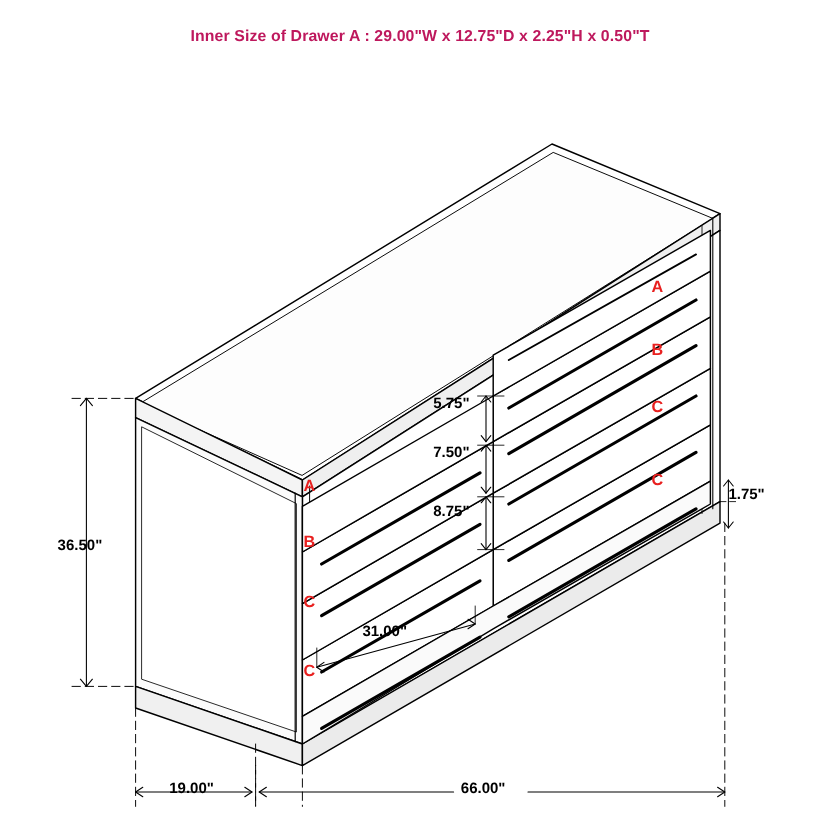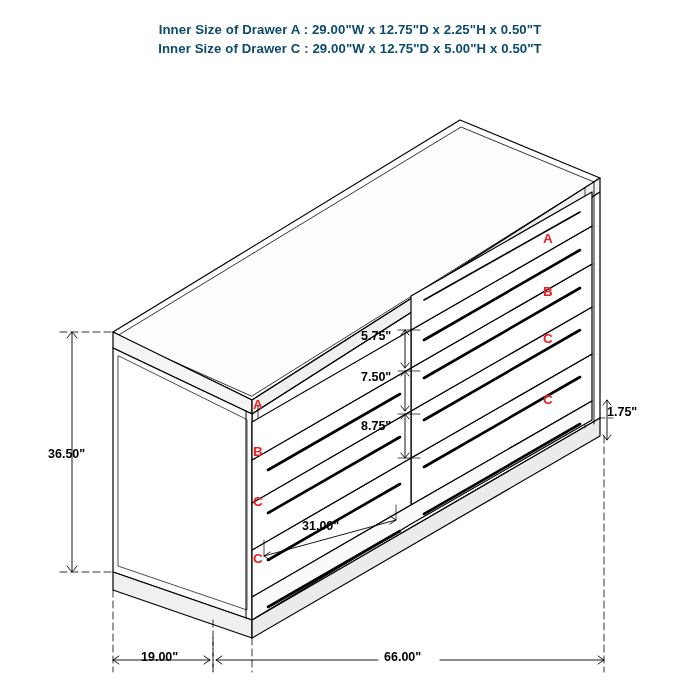--- a/index.html
+++ b/index.html
@@ -22,21 +22,21 @@
   .spec-block {
     position: absolute;
     top: 20px;
     left: 0;
     width: 700px;
     text-align: center;
   }
   .spec-line {
     font-size: 13.2px;
     font-weight: bold;
-    color: #0c4a6e;
+    color: #be185d;
     line-height: 19px;
     letter-spacing: 0.1px;
     white-space: nowrap;
   }
   svg.drawing {
     position: absolute;
     top: 0;
     left: 0;
     width: 700px;
     height: 700px;
@@ -56,21 +56,20 @@
     white-space: nowrap;
   }
 </style>
 </head>
 <body>
 
 <div id="sheet">
 
   <div class="spec-block">
     <div class="spec-line">Inner Size of Drawer A : 29.00"W x 12.75"D x 2.25"H x 0.50"T</div>
-    <div class="spec-line">Inner Size of Drawer C : 29.00"W x 12.75"D x 5.00"H x 0.50"T</div>
   </div>
 
   <svg class="drawing" viewBox="0 0 700 700">
     <g fill="none" stroke="#000000" stroke-width="1.2" stroke-linejoin="round" stroke-linecap="round">
 
       <path d="M113 332 L460 120 L600 178 L252 400 Z" fill="#ffffff"></path>
       <path d="M117 336 L461 127 L594 182 L252 396 Z" fill="#fdfdfd" stroke-width="0.8"></path>
 
       <path d="M113 332 L113 348 L252 414 L252 400 Z" fill="#f4f4f4"></path>
       <path d="M252 400 L252 414 L600 192 L600 178 Z" fill="#efefef"></path>

